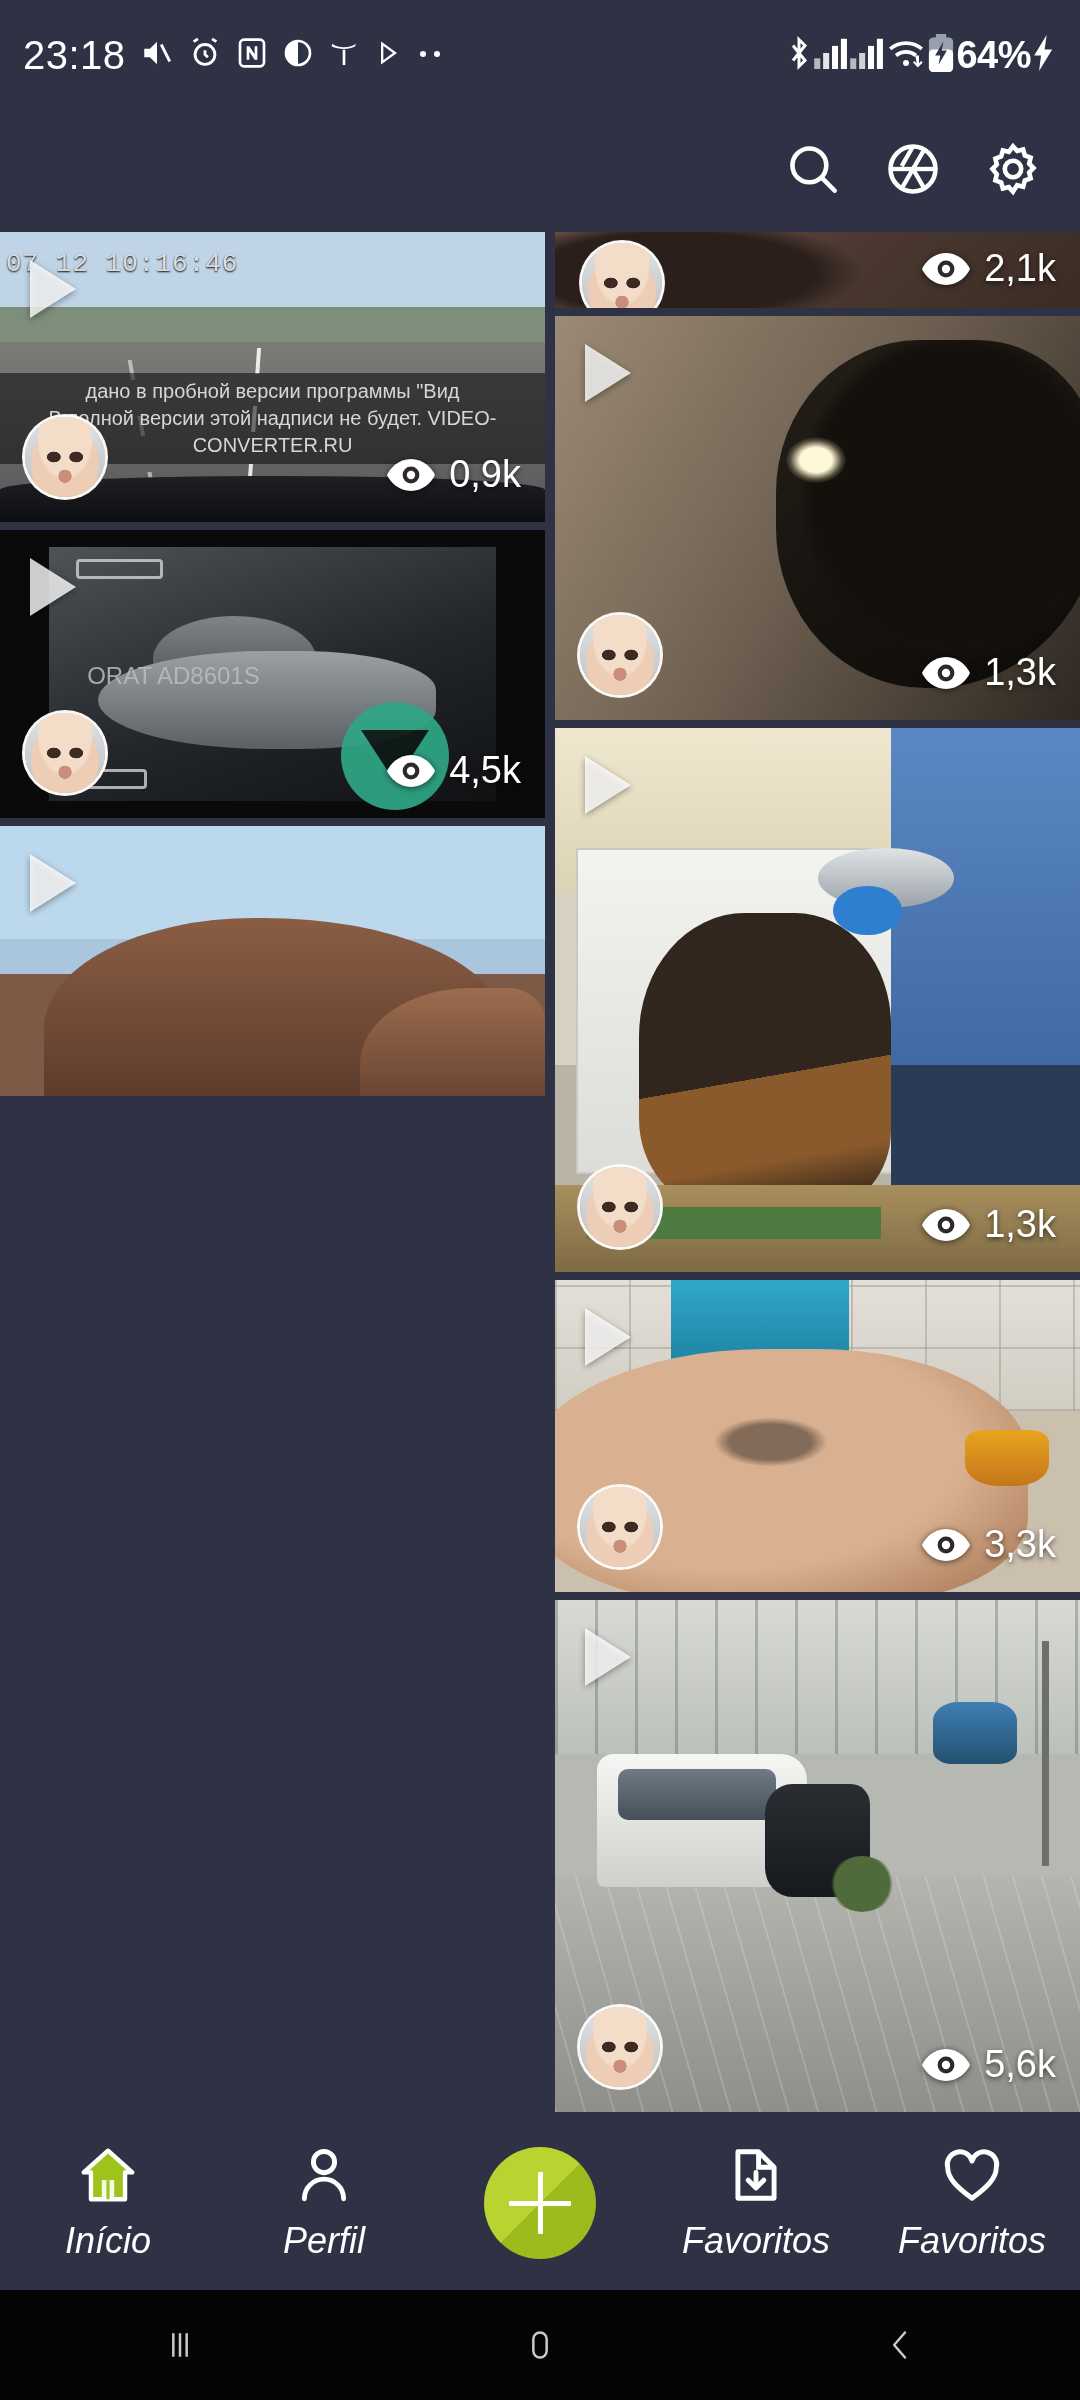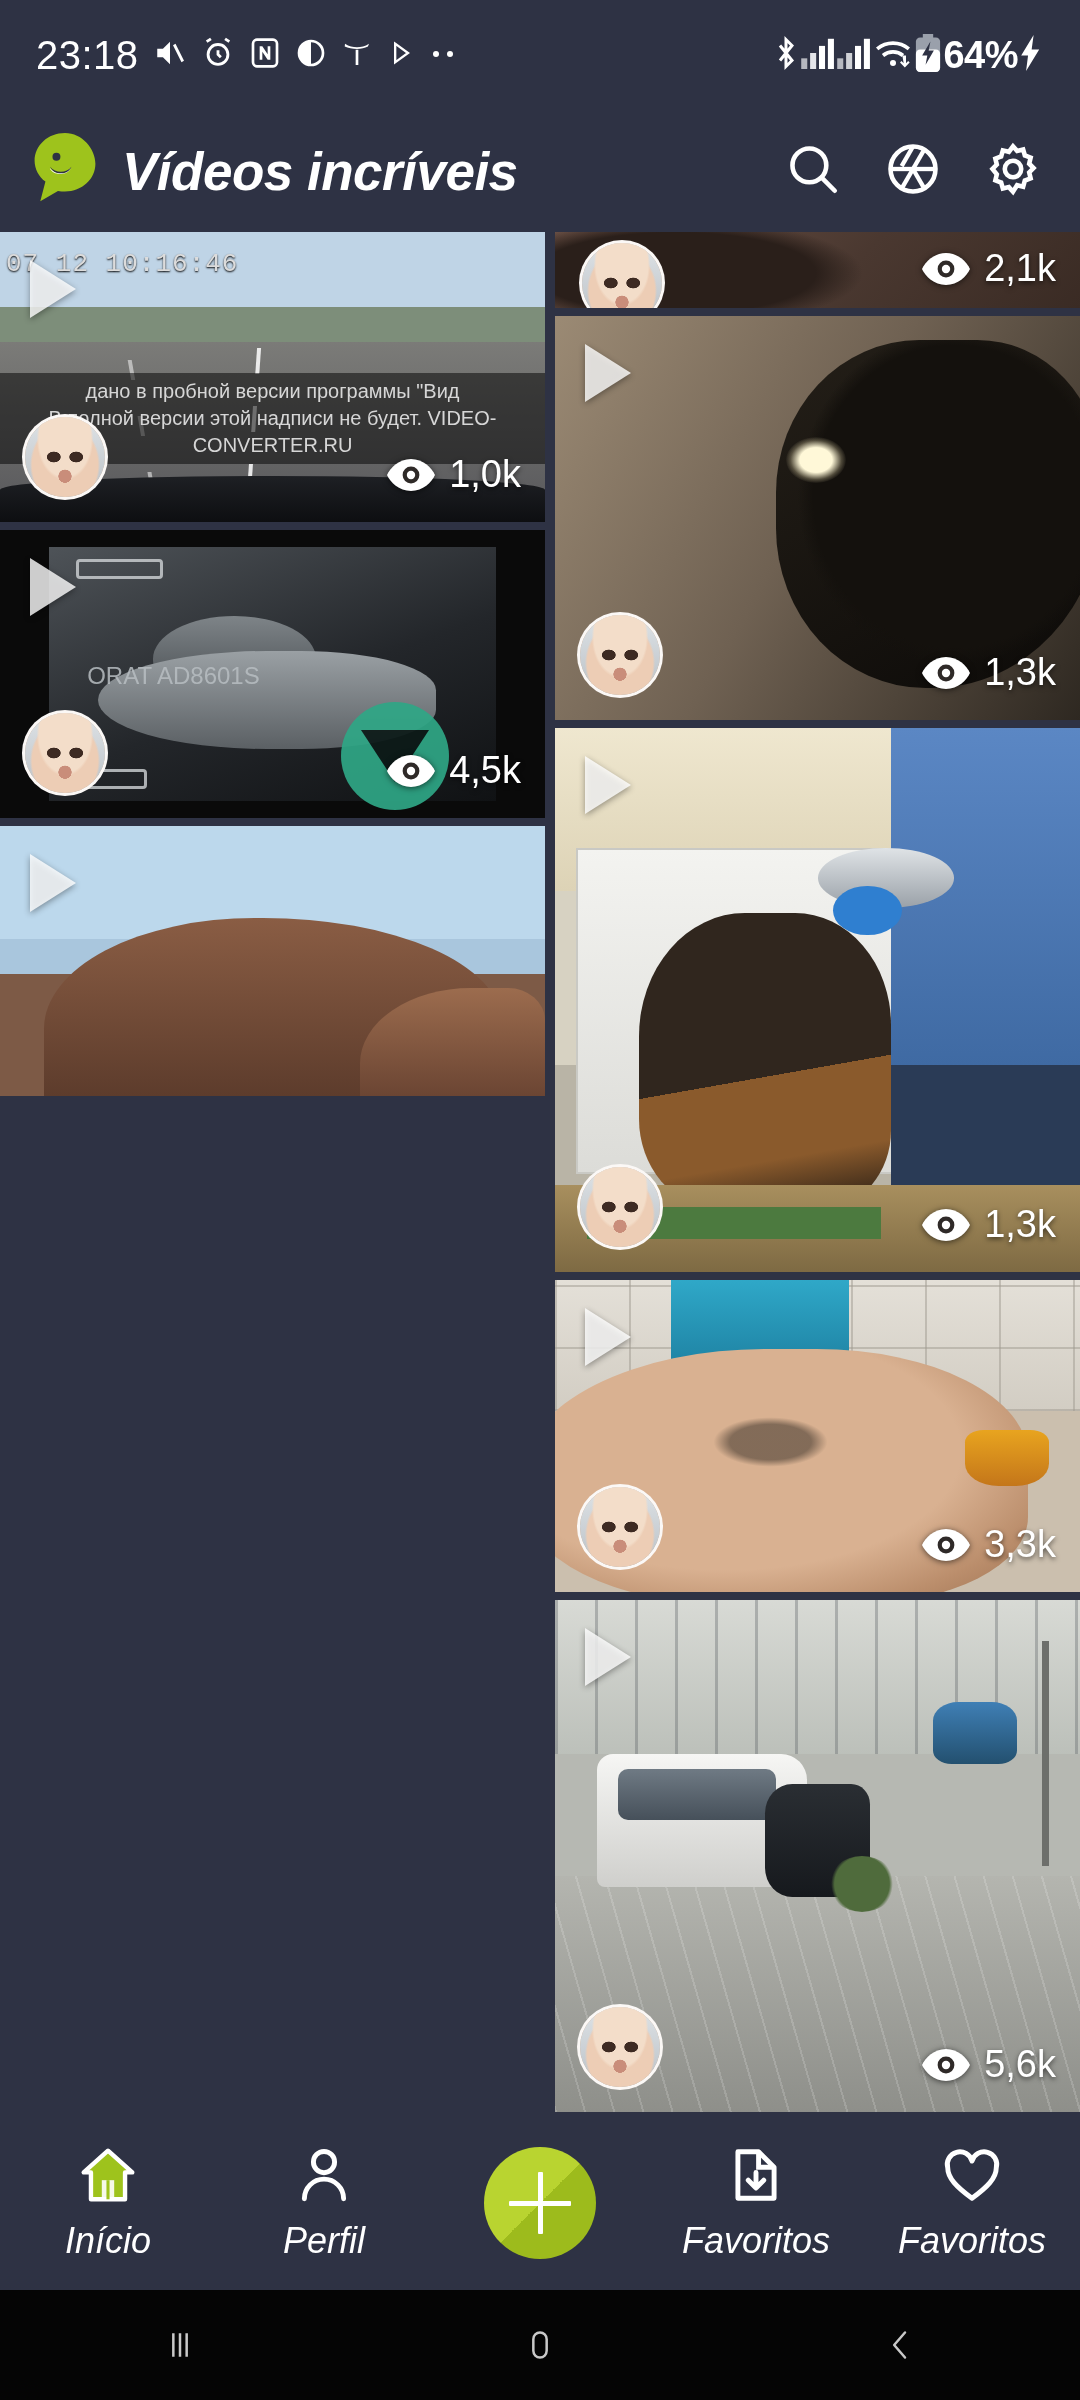--- a/index.html
+++ b/index.html
@@ -8,21 +8,21 @@
     background:#000;
     font-family:"Liberation Sans", sans-serif;
     overflow:hidden;
   }
   #screen { position:relative; width:1080px; height:2400px; background:#2e3244; }
 
   
   #status-bar{
     position:absolute; top:0; left:0; width:1080px; height:110px;
     background:#2e3244; display:flex; align-items:center;
-    padding:0 36px; color:#fff;
+    padding:0 23px; color:#fff;
   }
   #status-left{ display:flex; align-items:center; gap:14px; }
   #status-right{ margin-left:auto; display:flex; align-items:center; }
   .clock{ font-size:40px; font-weight:400; letter-spacing:0.5px; }
   .sicon{ display:inline-block; }
   .batt-text{ font-size:38px; font-weight:600; letter-spacing:-0.5px; }
 
   
   #app-header{
     position:absolute; top:110px; left:0; width:1080px; height:122px;
@@ -458,31 +458,20 @@
       <span class="batt-text">64%</span>
       <span class="sicon">
         <svg width="26" height="36" viewBox="0 0 12 22">
             <path fill="#fff" d="M7.6 0L0 12.6h4.2L3 22l8-13.2H6.4z"></path>
           </svg>
       </span>
     </div>
   </div>
 
   <div id="app-header">
-    <div id="brand">
-      <span>
-        <svg width="70" height="76" viewBox="0 0 36 40">
-          <path fill="#9ec31c" d="M18 1C9 1 2 7.6 2 15.6c0 4.4 2.2 8.4 5.7 11L5 37l9.3-5.4c1.2.2 2.4.3 3.7.3 9 0 16-6.6 16-14.6S27 1 18 1z"></path>
-          <circle cx="13.5" cy="13.5" r="2.1" fill="#2e3244"></circle>
-          <path fill="#fff" d="M10 19.5c2.6 3.4 8.4 3.4 11 0-1.4 4.2-9.6 4.2-11 0z" opacity=".95"></path>
-          <path fill="#2e3244" d="M10.2 18.8c2.6 3.6 8.6 3.6 11.2 0-1.6 4.6-9.6 4.6-11.2 0z"></path>
-        </svg>
-      </span>
-      <span id="app-title">Vídeos incríveis</span>
-    </div>
     <div id="header-actions">
       <span>
         <svg width="58" height="58" viewBox="0 0 24 24">
             <circle cx="10.5" cy="10.5" r="7" fill="none" stroke="#fff" stroke-width="1.9"></circle>
             <path stroke="#fff" stroke-width="1.9" stroke-linecap="round" d="M15.6 15.6L21 21"></path>
           </svg>
       </span>
       <span>
         <svg width="58" height="58" viewBox="0 0 24 24">
           <circle cx="12" cy="12" r="9.3" fill="none" stroke="#fff" stroke-width="1.9"></circle>
@@ -525,21 +514,21 @@
         <div class="play-btn"></div>
         <div class="avatar">
             <div class="face"></div>
           </div>
         <div class="views">
           <svg class="eye" width="48" height="32" viewBox="0 0 24 16">
               <path fill="#fff" d="M12 0C6 0 1.6 4.4 0 8c1.6 3.6 6 8 12 8s10.4-4.4 12-8c-1.6-3.6-6-8-12-8z"></path>
               <circle cx="12" cy="8" r="4.2" fill="#2f2a28"></circle>
               <circle cx="12" cy="8" r="2.1" fill="#fff"></circle>
             </svg>
-          <span>1,0k</span>
+          <span>0,9k</span>
         </div>
       </div>
 
       <div class="tile" style="height:288px">
         <div class="scene s-ir">
           <div class="frame"></div>
             <div class="body2"></div>
             <div class="body"></div>
           <div class="hud"></div>
             <div class="hud2"></div>

